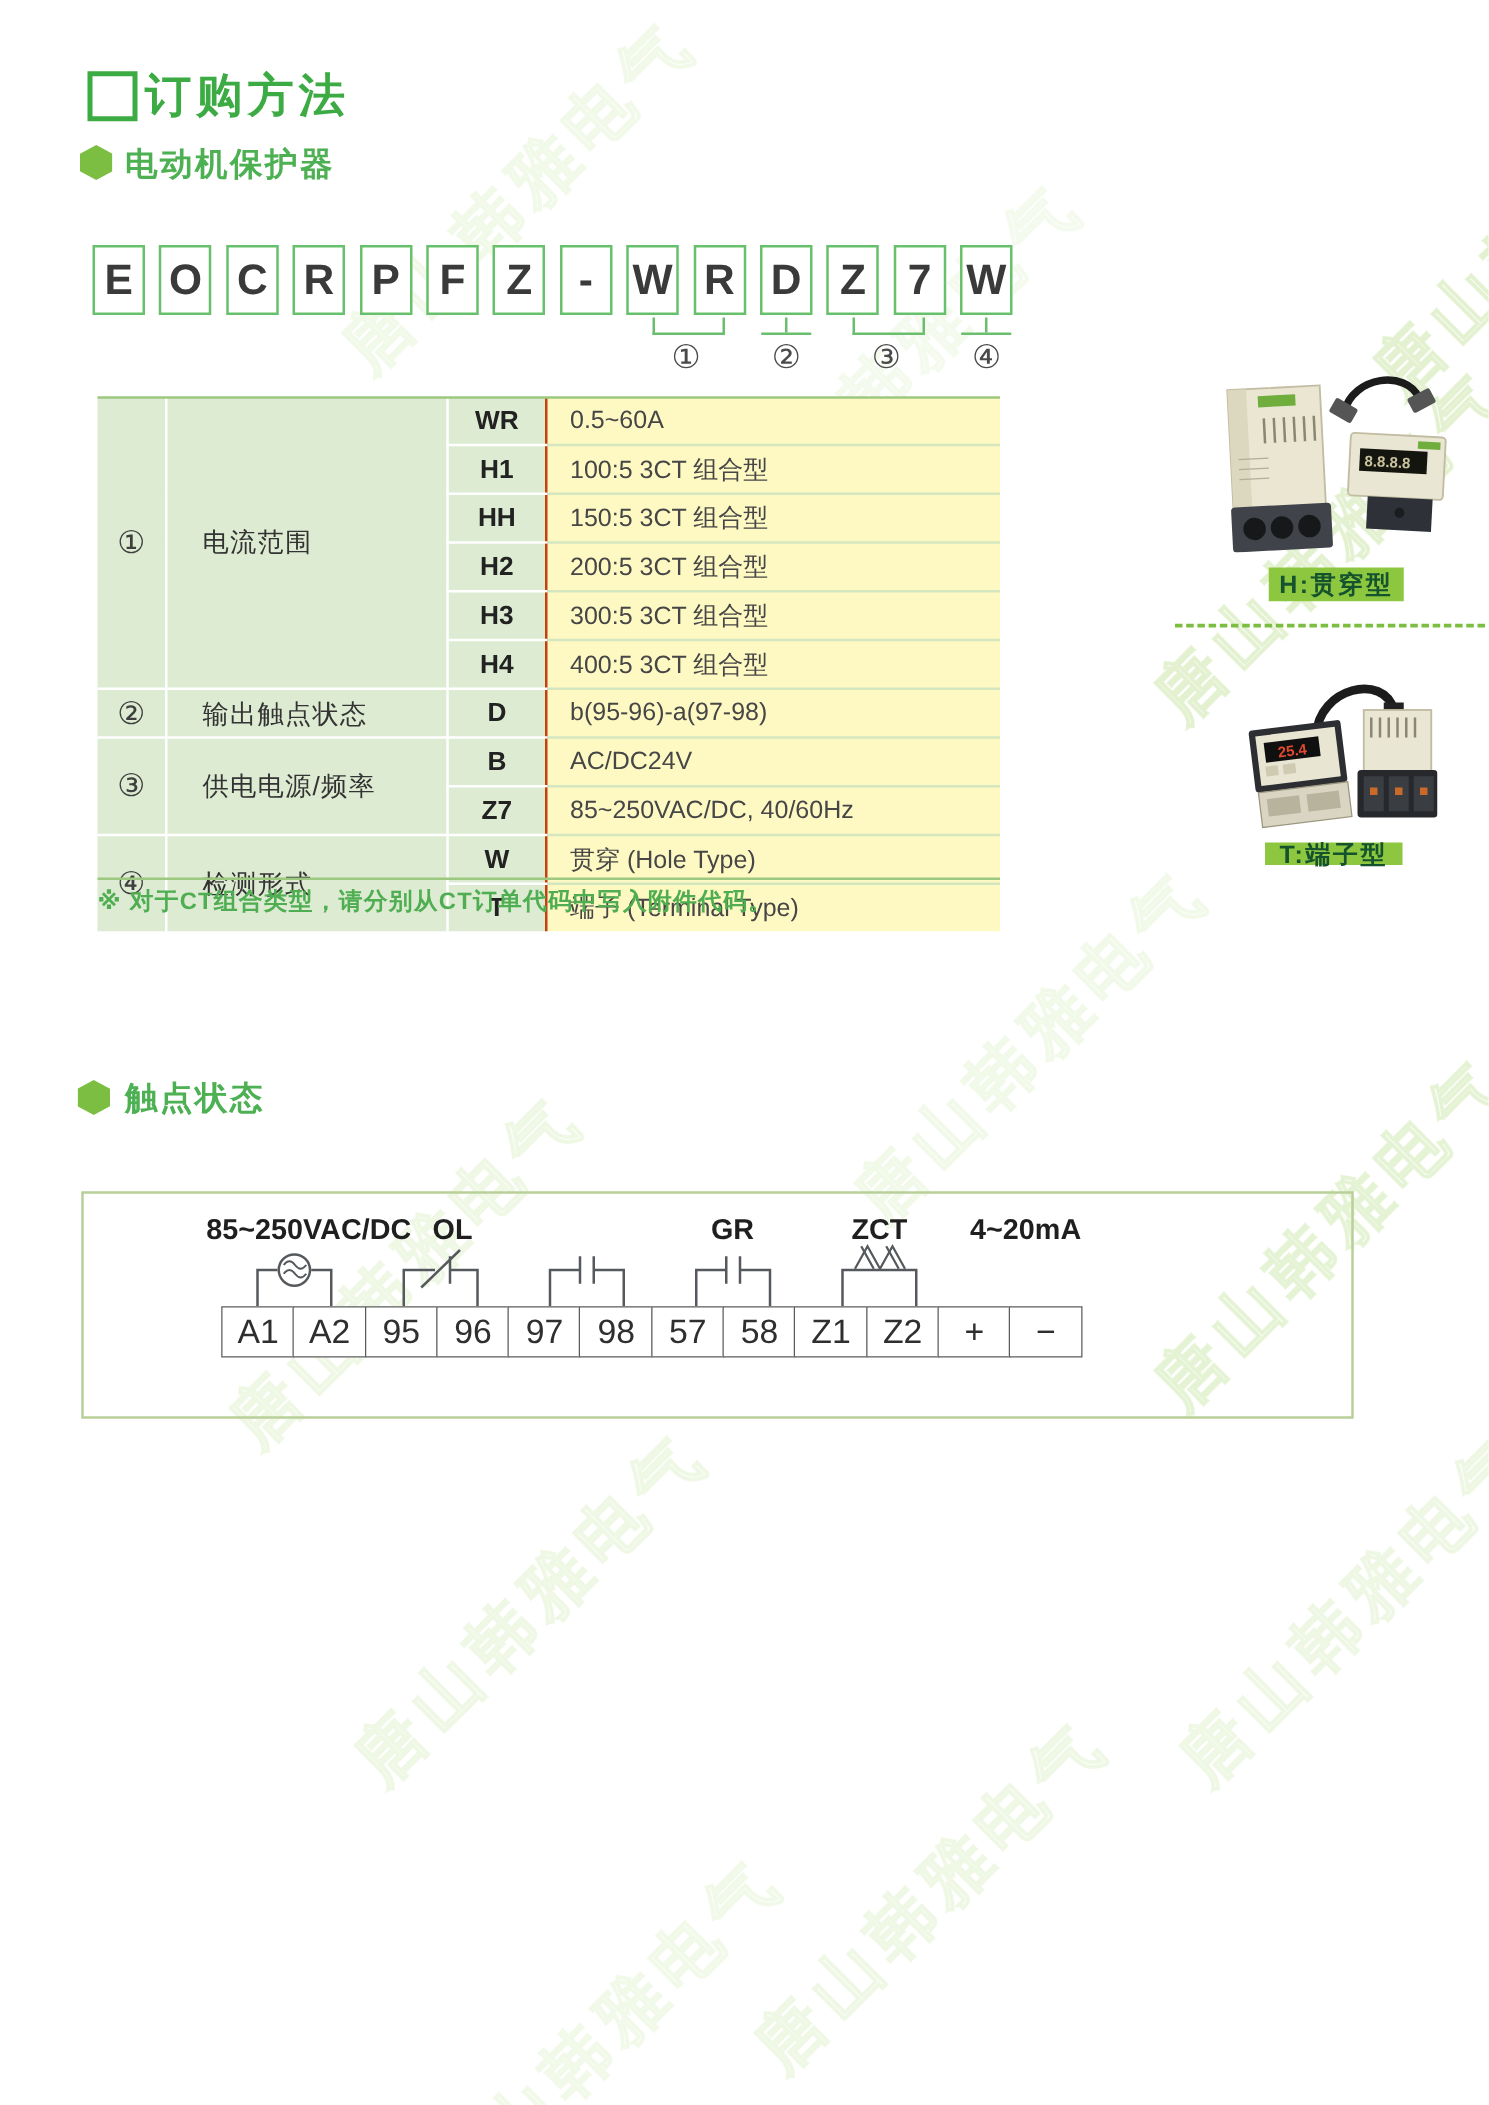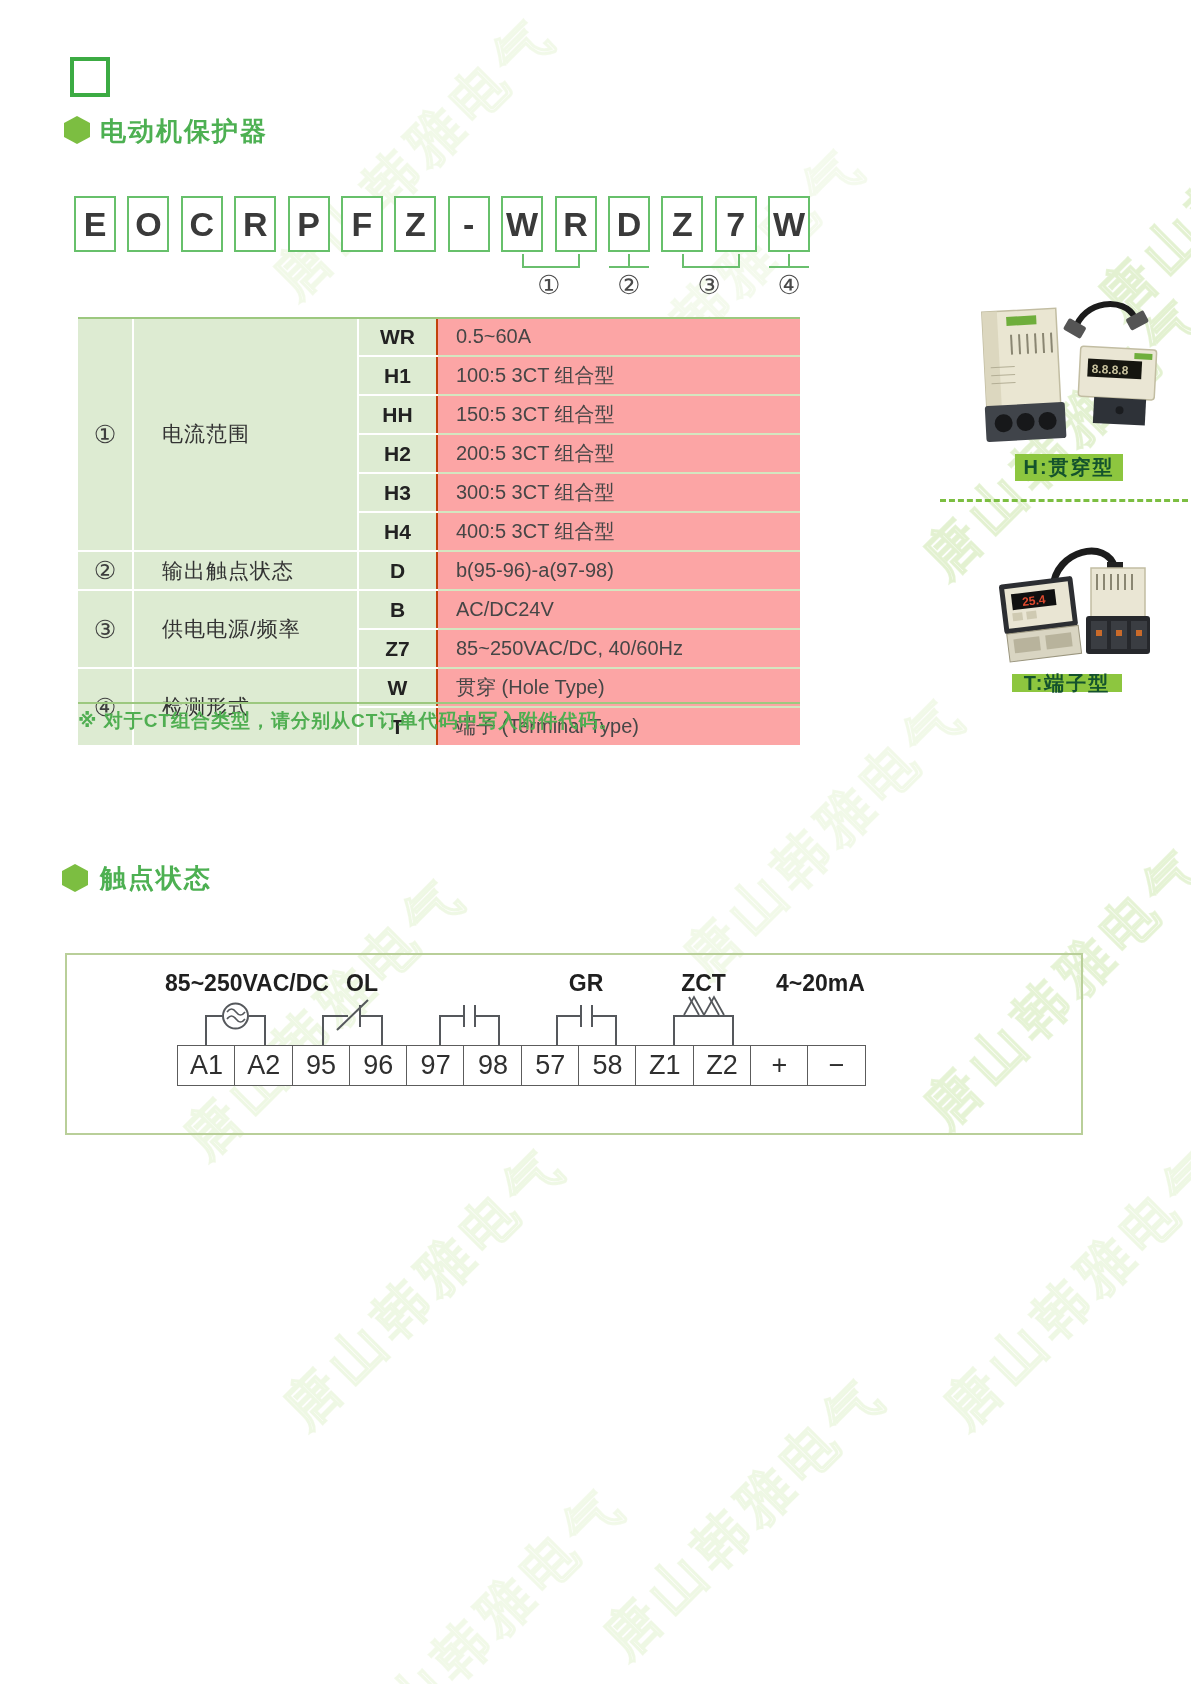--- a/index.html
+++ b/index.html
@@ -36,21 +36,21 @@
 
   
   #order-table{position:absolute;left:78px;top:318px;border-collapse:collapse;table-layout:fixed;width:722px;}
   #order-table td{height:35px;vertical-align:middle;}
   .c-num{background:#ddebd2;text-align:center;font-size:25px;color:#3f3f3f;
          border-right:2px solid #fff;border-bottom:2px solid #fff;}
   .c-label{background:#ddebd2;text-align:left;padding-left:28px;font-size:21px;color:#333;
            border-right:2px solid #fff;border-bottom:2px solid #fff;letter-spacing:1px;}
   .c-code{background:#ddebd2;text-align:center;font-size:21px;font-weight:700;color:#222;
           border-right:2px solid #c2410c;border-bottom:2px solid #fff;}
-  .c-desc{background:#fca5a5;text-align:left;padding-left:18px;font-size:20px;color:#464646;
+  .c-desc{background:#fef9c3;text-align:left;padding-left:18px;font-size:20px;color:#464646;
           border-bottom:2px solid #d4e6c0;}
   .no-bb{border-bottom:none !important;}
   .tline{position:absolute;left:78px;width:722px;height:2px;background:#9cc87f;}
   #tline-top{top:317px;} #tline-bot{top:702px;}
   .ct-note{position:absolute;left:78px;top:708px;font-size:19px;font-weight:600;color:#4fae51;letter-spacing:1px;}
 
   
   .prod-label{position:absolute;background:#8dc63f;color:#14532d;font-size:20px;font-weight:600;
               display:flex;align-items:center;justify-content:center;letter-spacing:2px;}
   #label-h{left:1015px;top:454px;width:108px;height:27px;}
@@ -84,20 +84,21 @@
       <div class="wm" style="left: 880px; top: 950px; opacity: 0.9;">唐山韩雅电气</div>
       <div class="wm" style="left: 240px; top: 1250px; opacity: 0.6;">唐山韩雅电气</div>
       <div class="wm" style="left: 900px; top: 1250px; opacity: 0.6;">唐山韩雅电气</div>
       <div class="wm" style="left: 560px; top: 1480px; opacity: 0.6;">唐山韩雅电气</div>
       <div class="wm" style="left: 300px; top: 1590px; opacity: 0.5;">唐山韩雅电气</div>
     </div>
 
   <div class="layer">
 
     <div class="title-square"></div>
+    <div class="page-title">订购方法</div>
     <div class="hex" id="hex1"></div>
     <div class="section-title" id="sec1">电动机保护器</div>
 
     <div id="code-boxes">
         <div class="code-box">E</div>
         <div class="code-box">O</div>
         <div class="code-box">C</div>
         <div class="code-box">R</div>
         <div class="code-box">P</div>
         <div class="code-box">F</div>

